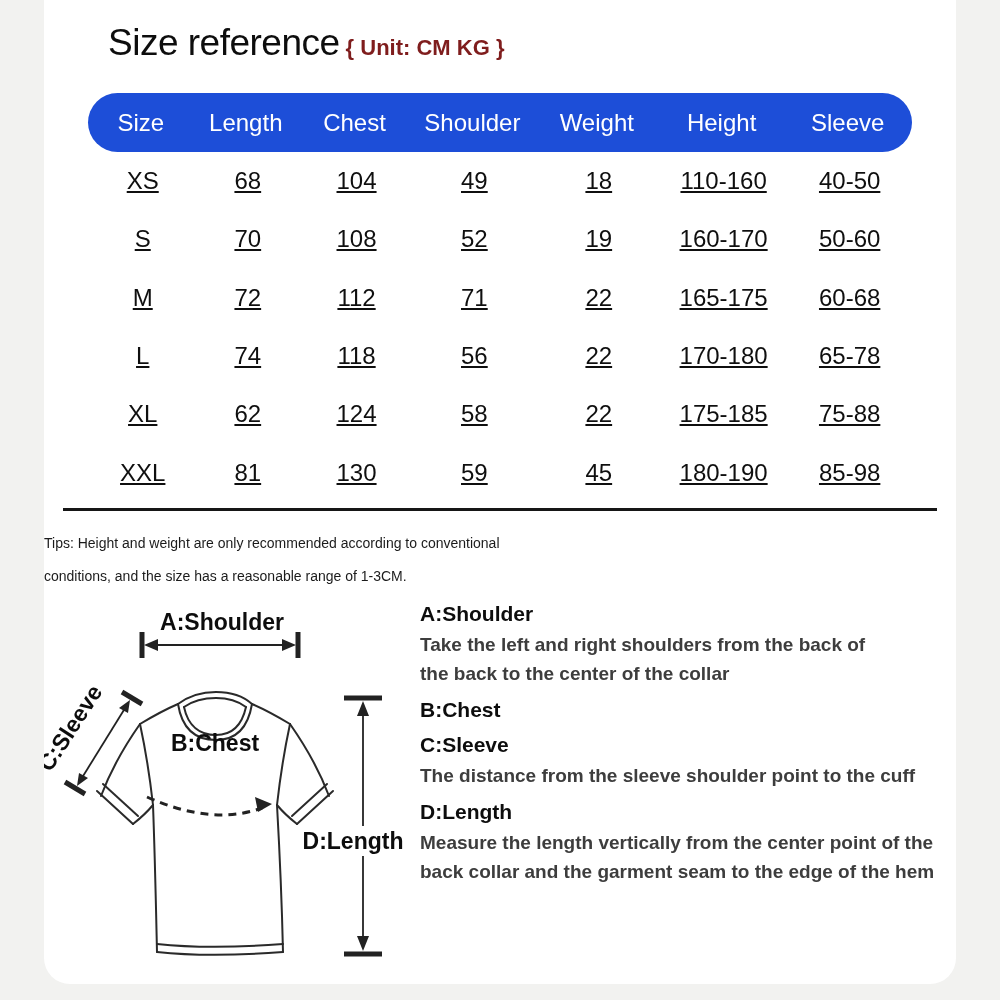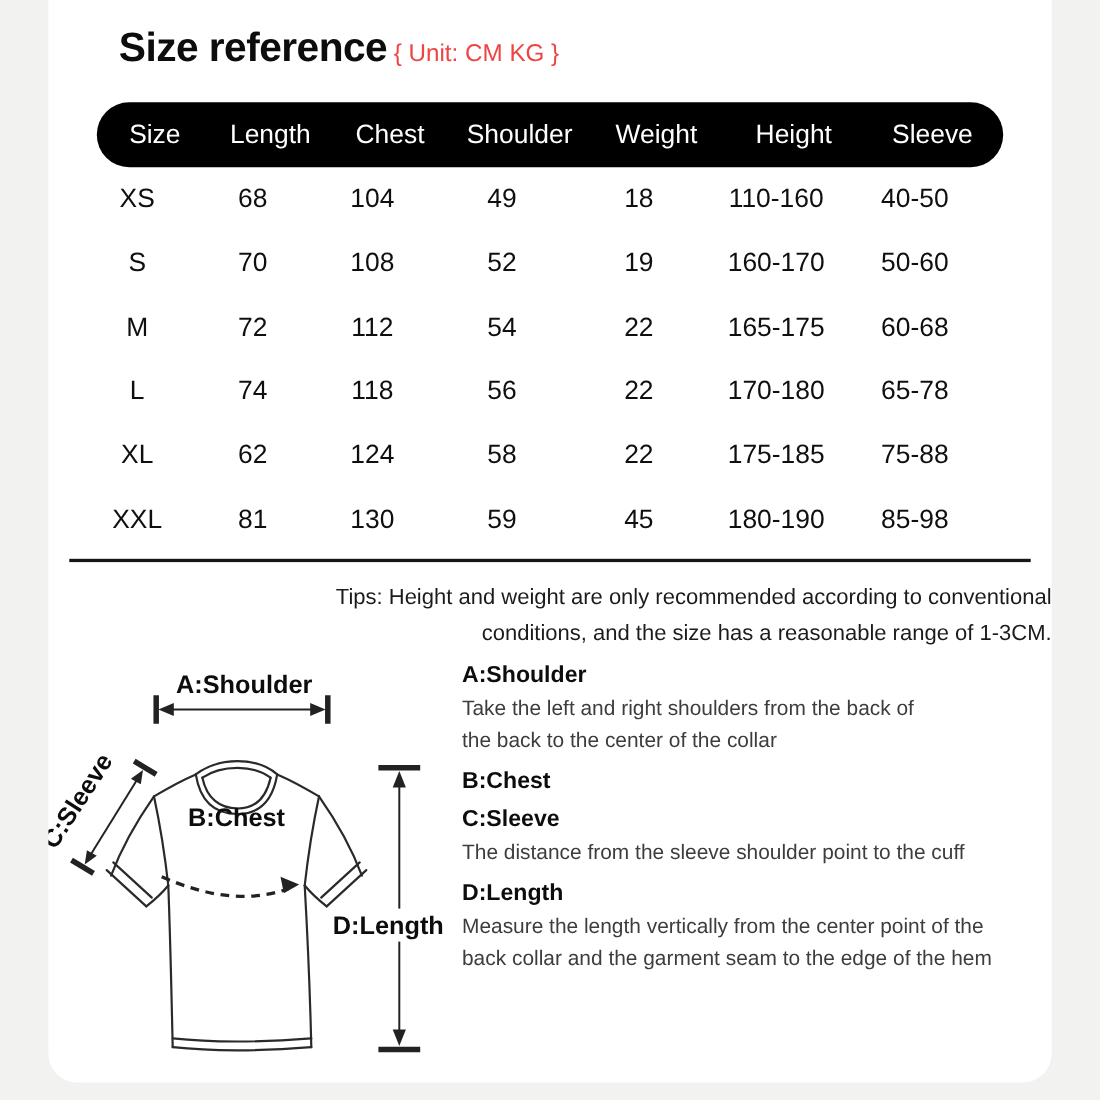--- a/index.html
+++ b/index.html
@@ -2,43 +2,43 @@
 <html><head>
 <meta charset="utf-8">
 <style>
   html,body{margin:0;padding:0;}
   .page{position:relative;width:1000px;height:1000px;background:#f2f2f0;overflow:hidden;
         font-family:"Liberation Sans",sans-serif;color:#0f0f0f;}
   .card{position:absolute;left:44px;top:0;width:912px;height:984px;background:#ffffff;
         border-radius:0 0 26px 26px;}
   
   .title-row{position:absolute;left:64px;top:22px;display:flex;align-items:baseline;}
-  .main-title{font-size:37px;font-weight:700;letter-spacing:-0.5px;color:#0d0d0d;}
-  .unit-note{font-size:22px;font-weight:400;color:#ef4444;margin-left:6px;}
+  .main-title{font-size:37px;font-weight:400;letter-spacing:-0.5px;color:#0d0d0d;}
+  .unit-note{font-size:22px;font-weight:700;color:#7f1d1d;margin-left:6px;}
   
   .grid7{display:grid;grid-template-columns:12.8% 12.7% 13.7% 14.9% 15.3% 15% 15.6%;}
-  .thead{position:absolute;left:44px;top:93px;width:824px;height:59px;background:#000000;
+  .thead{position:absolute;left:44px;top:93px;width:824px;height:59px;background:#1d4ed8;
          border-radius:30px;align-items:center;}
   .thcell{color:#ffffff;font-size:24px;text-align:center;}
-  .tbody{position:absolute;left:28px;top:152px;width:824px;height:350px;
-         display:grid;grid-template-rows:repeat(6,1fr);}
+  .tbody{position:absolute;left:46px;top:152px;width:824px;height:350px;
+         display:grid;grid-template-rows:repeat(6,1fr);text-decoration:underline;}
   .trow{align-items:center;}
   .tcell{font-size:24px;text-align:center;color:#0f0f0f;}
   
   .divider{position:absolute;left:19px;top:508px;width:874px;height:3px;background:#161616;}
-  .tips{position:absolute;left:0;top:527px;width:100%;text-align:right;font-size:20px;
+  .tips{position:absolute;left:0;top:527px;width:100%;text-align:left;font-size:14px;
         line-height:33px;color:#1b1b1b;white-space:pre-line;}
   
   .diagram{position:absolute;left:0;top:598px;width:380px;height:380px;}
   svg text{font-family:"Liberation Sans",sans-serif;font-weight:700;fill:#0d0d0d;}
   
   .guide{position:absolute;left:376px;top:601px;width:536px;}
   .guide-section{margin-bottom:9px;}
   .guide-title{font-size:21px;font-weight:700;color:#0d0d0d;line-height:26px;margin:0 0 3px 0;}
-  .guide-desc{font-size:19px;font-weight:400;color:#3d3d3d;line-height:29px;margin:0;
+  .guide-desc{font-size:19px;font-weight:700;color:#3d3d3d;line-height:29px;margin:0;
               white-space:pre-line;}
 </style>
 </head>
 <body>
 
 <div class="page">
   <div class="card">
 
     <div class="title-row">
       <span class="main-title">Size reference</span>
@@ -71,21 +71,21 @@
         <div class="tcell">108</div>
         <div class="tcell">52</div>
         <div class="tcell">19</div>
         <div class="tcell">160-170</div>
         <div class="tcell">50-60</div>
       </div>
         <div class="trow grid7">
         <div class="tcell">M</div>
         <div class="tcell">72</div>
         <div class="tcell">112</div>
-        <div class="tcell">54</div>
+        <div class="tcell">71</div>
         <div class="tcell">22</div>
         <div class="tcell">165-175</div>
         <div class="tcell">60-68</div>
       </div>
         <div class="trow grid7">
         <div class="tcell">L</div>
         <div class="tcell">74</div>
         <div class="tcell">118</div>
         <div class="tcell">56</div>
         <div class="tcell">22</div>

